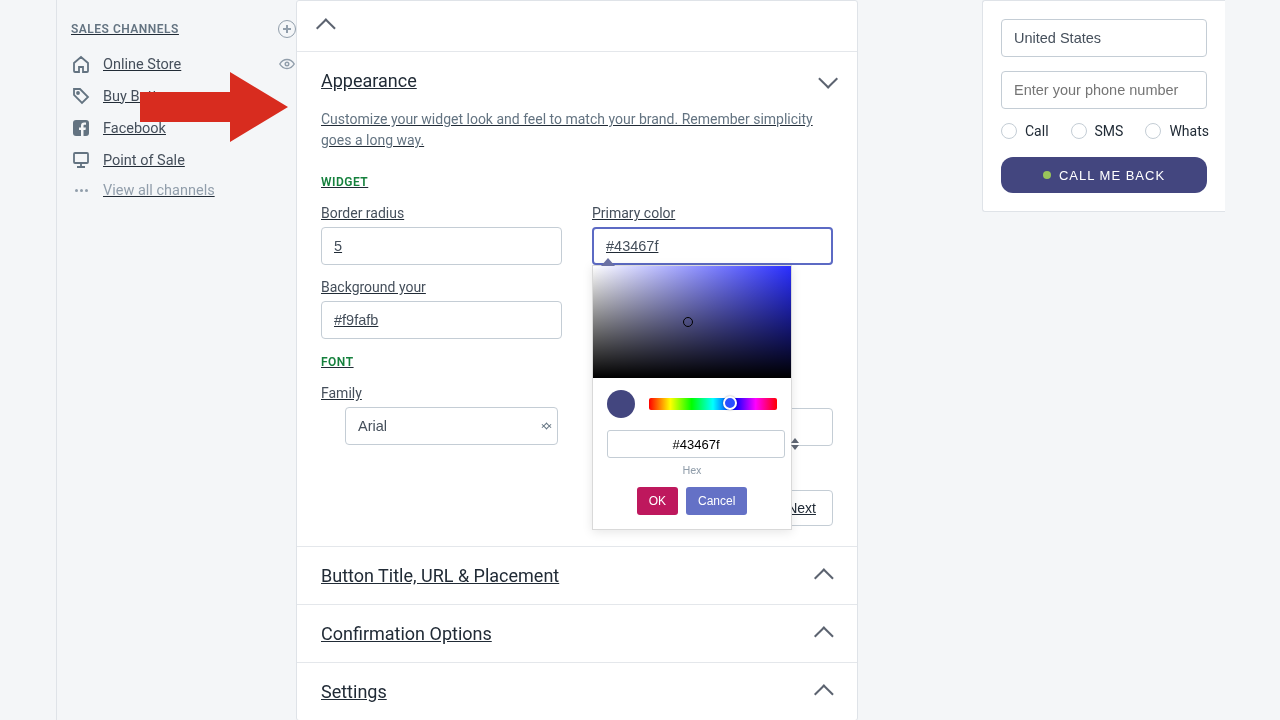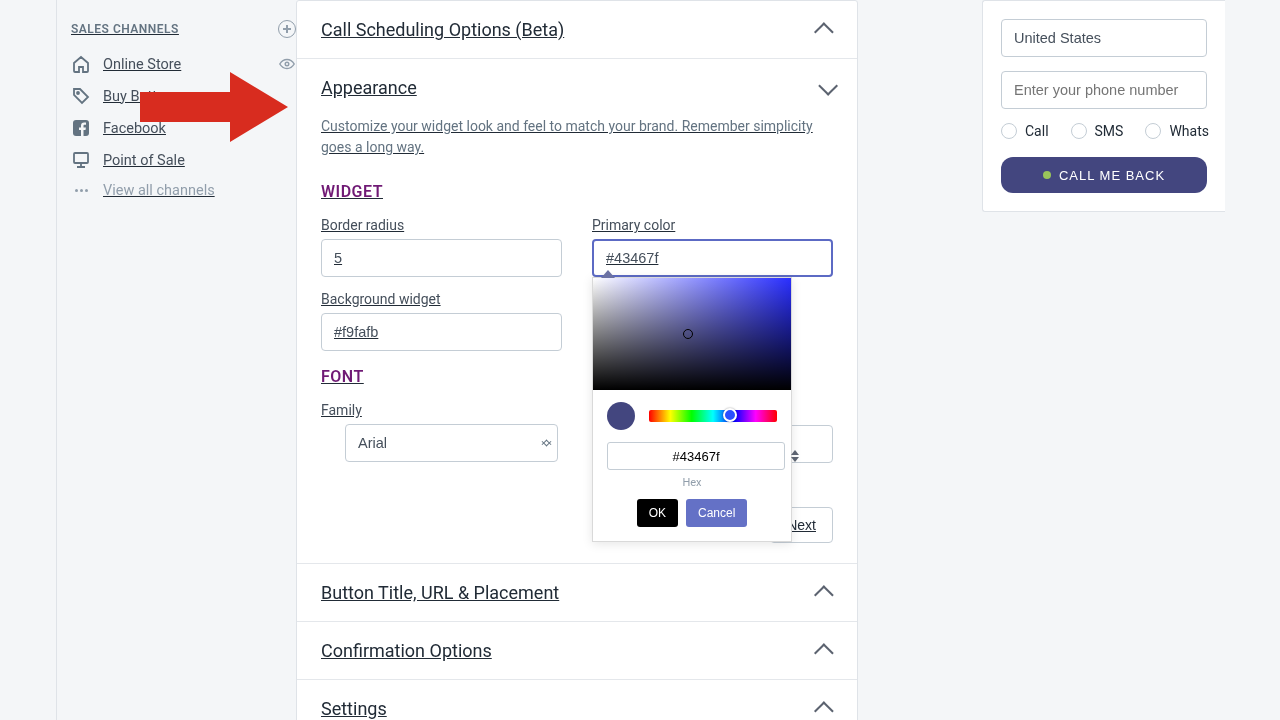--- a/index.html
+++ b/index.html
@@ -25,21 +25,21 @@
 .main { flex:1; position: relative; }
 .card { width: 562px; background:#fff; border:1px solid #dfe3e8; border-radius:3px; margin-left:-20px; }
 .section { border-bottom:1px solid #e4e7eb; }
 .section-head { display:flex; align-items:center; justify-content:space-between; padding: 18px 24px; cursor:pointer; }
 .section-title { font-size: 17px; color:#212b36; }
 .section-title.big { font-size: 18px; }
 .chev { width:14px; height:14px; border-right:2px solid #5c6370; border-bottom:2px solid #5c6370; transform: rotate(45deg) translateY(-3px); }
 .chev.up { transform: rotate(-135deg) translateY(-3px); }
 .section-body { padding: 0 24px 30px 24px; }
 .section-desc { color:#637381; font-size: 14px; line-height:1.5; margin-bottom: 24px; }
-.subhead { font-size: 16px; font-weight:600; letter-spacing:0.5px; color:#701a75; margin-bottom:16px; }
+.subhead { font-size: 12px; font-weight:600; letter-spacing:0.5px; color:#15803d; margin-bottom:16px; }
 .row { display:flex; gap:30px; margin-bottom: 14px; align-items:flex-start; }
 .field { flex:1; display:flex; flex-direction:column; gap:6px; }
 .label { font-size:14px; color:#454f5b; }
 .input { height:38px; border:1px solid #c4cdd5; border-radius:4px; padding:0 12px; font-size:14.5px; color:#454f5b; background:#fff; }
 .input.focus { border:2px solid #5c6ac4; }
 .select-like { position:relative;padding-left:24px; }
 .select-like::after { content:""; position:absolute; right:12px; top:50%; width:6px; height:6px; border-right:1.5px solid #637381; border-bottom:1.5px solid #637381; transform: translateY(-70%) rotate(45deg); pointer-events:none; }
 .select-like.dbl::before { content:""; position:absolute; right:12px; top:50%; width:6px; height:6px; border-right:1.5px solid #637381; border-bottom:1.5px solid #637381; transform: translateY(-30%) rotate(-135deg); }
 .next-row { display:flex; justify-content:flex-end; padding:0 24px 20px 24px; }
 .btn-next { height:36px; padding:0 16px; border:1px solid #c4cdd5; border-radius:4px; background:#fff; font-size:14px; color:#212b36; }
@@ -67,21 +67,21 @@
 .hue-cursor { position:absolute; top:-2px; width:14px; height:14px; border-radius:50%; background:#2a4fff; border:2px solid #fff; box-shadow:0 0 2px rgba(0,0,0,0.4); left:63%; transform:translateX(-50%); }
 .hex-row { display:flex; align-items:center; gap:6px; padding:0 14px 6px 14px; }
 .hex-input { flex:1; height:28px; border:1px solid #c4cdd5; border-radius:3px; text-align:center; font-size:13px; }
 .hex-updown { width:10px; display:flex; flex-direction:column; align-items:center; gap:2px; }
 .hex-updown span { width:0;height:0;border-left:4px solid transparent;border-right:4px solid transparent; }
 .hex-updown .u { border-bottom:5px solid #5c6370; }
 .hex-updown .d { border-top:5px solid #5c6370; }
 .hex-label { text-align:center; font-size:11px; color:#919eab; padding-bottom:10px; }
 .picker-btns { display:flex; gap:8px; justify-content:center; padding:0 14px 14px 14px; }
 .pbtn { height:28px; padding:0 12px; border:none; border-radius:3px; font-size:12px; color:#fff; }
-.pbtn.ok { background:#000000; }
+.pbtn.ok { background:#be185d; }
 .pbtn.cancel { background:#5c6ac4; opacity:0.95; }
 
 svg { display:block; }
 </style>
 </head>
 <body>
 
 <div class="layout">
 
   <aside class="sidebar">
@@ -143,21 +143,20 @@
         </span>
       <span class="ch-label" style="color:#919eab">View all channels</span>
     </div>
   </aside>
 
   <main class="main">
     <div class="card">
 
       <div class="section">
         <div class="section-head">
-          <span class="section-title big">Call Scheduling Options (Beta)</span>
           <span class="chev up"></span>
         </div>
       </div>
 
       <div class="section">
         <div class="section-head">
           <span class="section-title big">Appearance</span>
           <span class="chev"></span>
         </div>
         <div class="section-body">
@@ -196,21 +195,21 @@
                 <div class="picker-btns">
                   <button class="pbtn ok">OK</button>
                   <button class="pbtn cancel">Cancel</button>
                 </div>
               </div>
             </div>
           </div>
 
           <div class="row">
             <div class="field" style="max-width:50%">
-              <span class="label">Background widget</span>
+              <span class="label">Background your</span>
               <input class="input" value="#f9fafb" style="">
             </div>
             <div class="field"></div>
           </div>
 
           <div class="subhead" style="margin-top:16px">FONT</div>
           <div class="row">
             <div class="field" style="max-width:50%">
               <span class="label">Family</span>
               <div class="select-like dbl">

